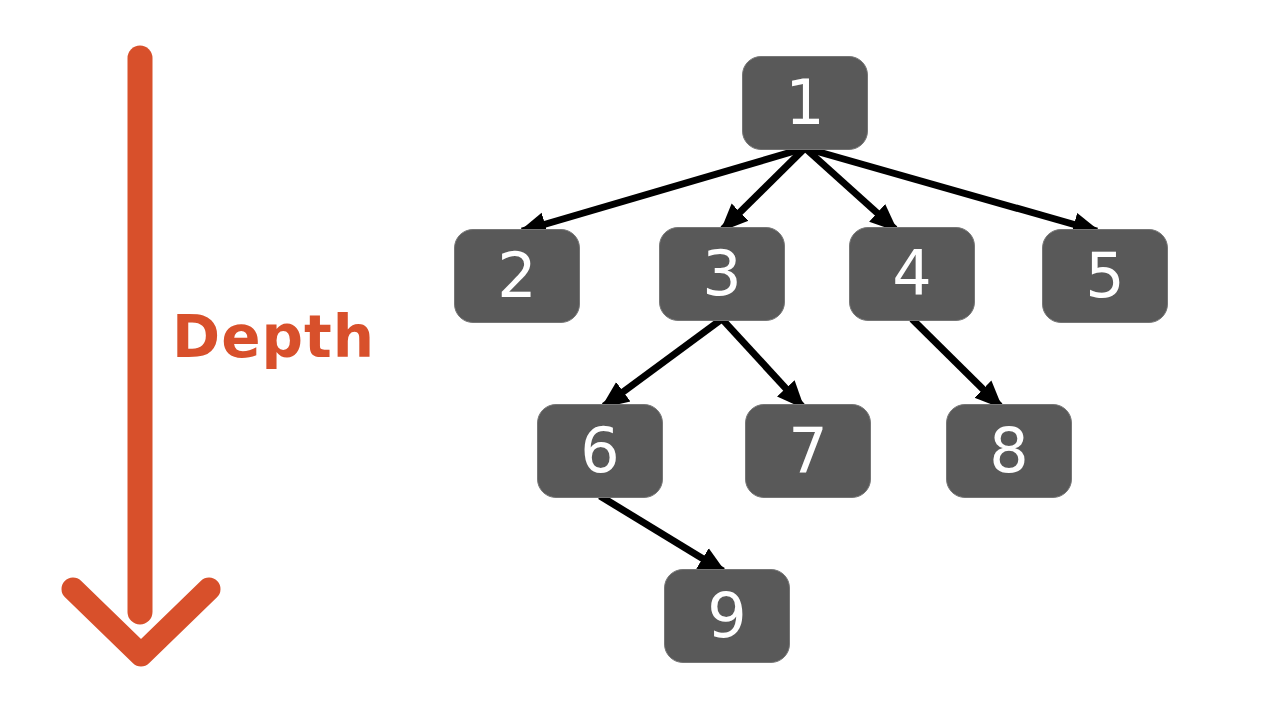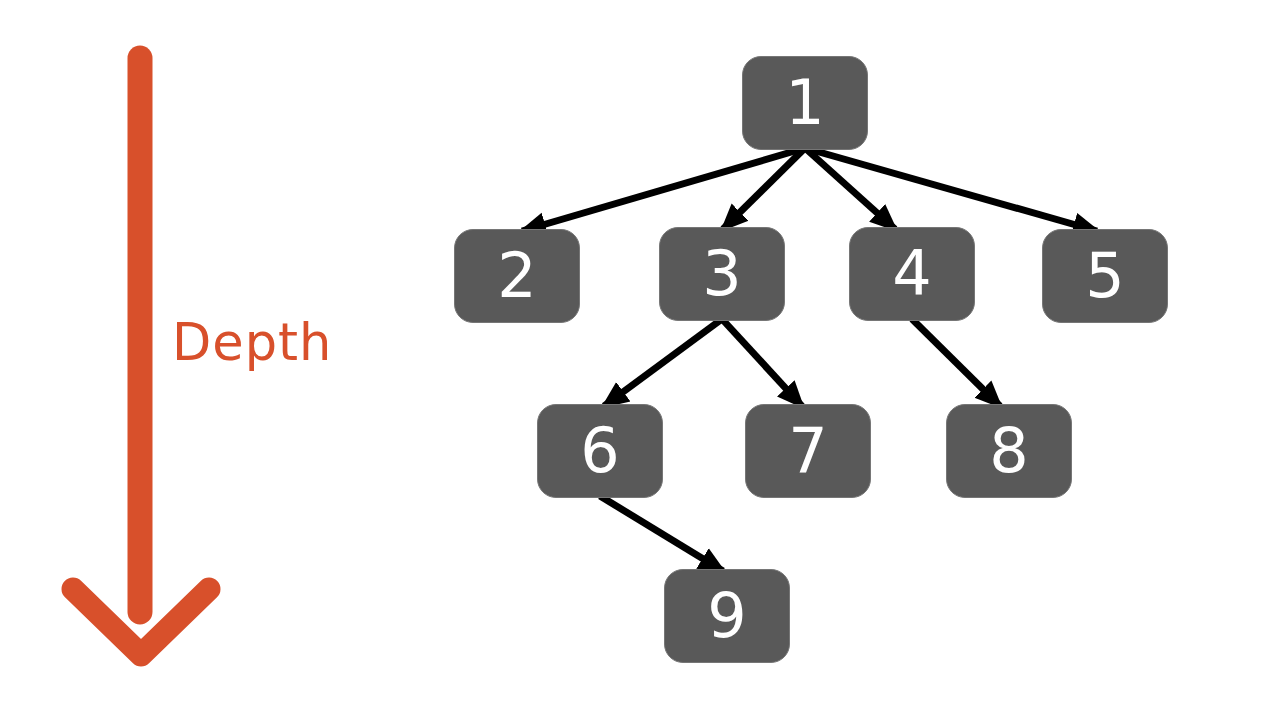--- a/index.html
+++ b/index.html
@@ -47,24 +47,24 @@
     border-radius: 19px;
     color: var(--node-text, #ffffff);
     font-size: 62px;
     line-height: 1;
     box-sizing: border-box;
     user-select: none;
   }
   .depth-label {
     position: absolute;
     left: 172px;
-    top: 315px;
+    top: 306px;
     color: var(--accent, #d8502b);
-    font-size: 51px;
-    font-weight: normal;
+    font-size: 58px;
+    font-weight: bold;
     letter-spacing: 1px;
     line-height: 1.1;
     white-space: nowrap;
   }
 </style>
 </head>
 <body>
 
 <div class="canvas">
 

